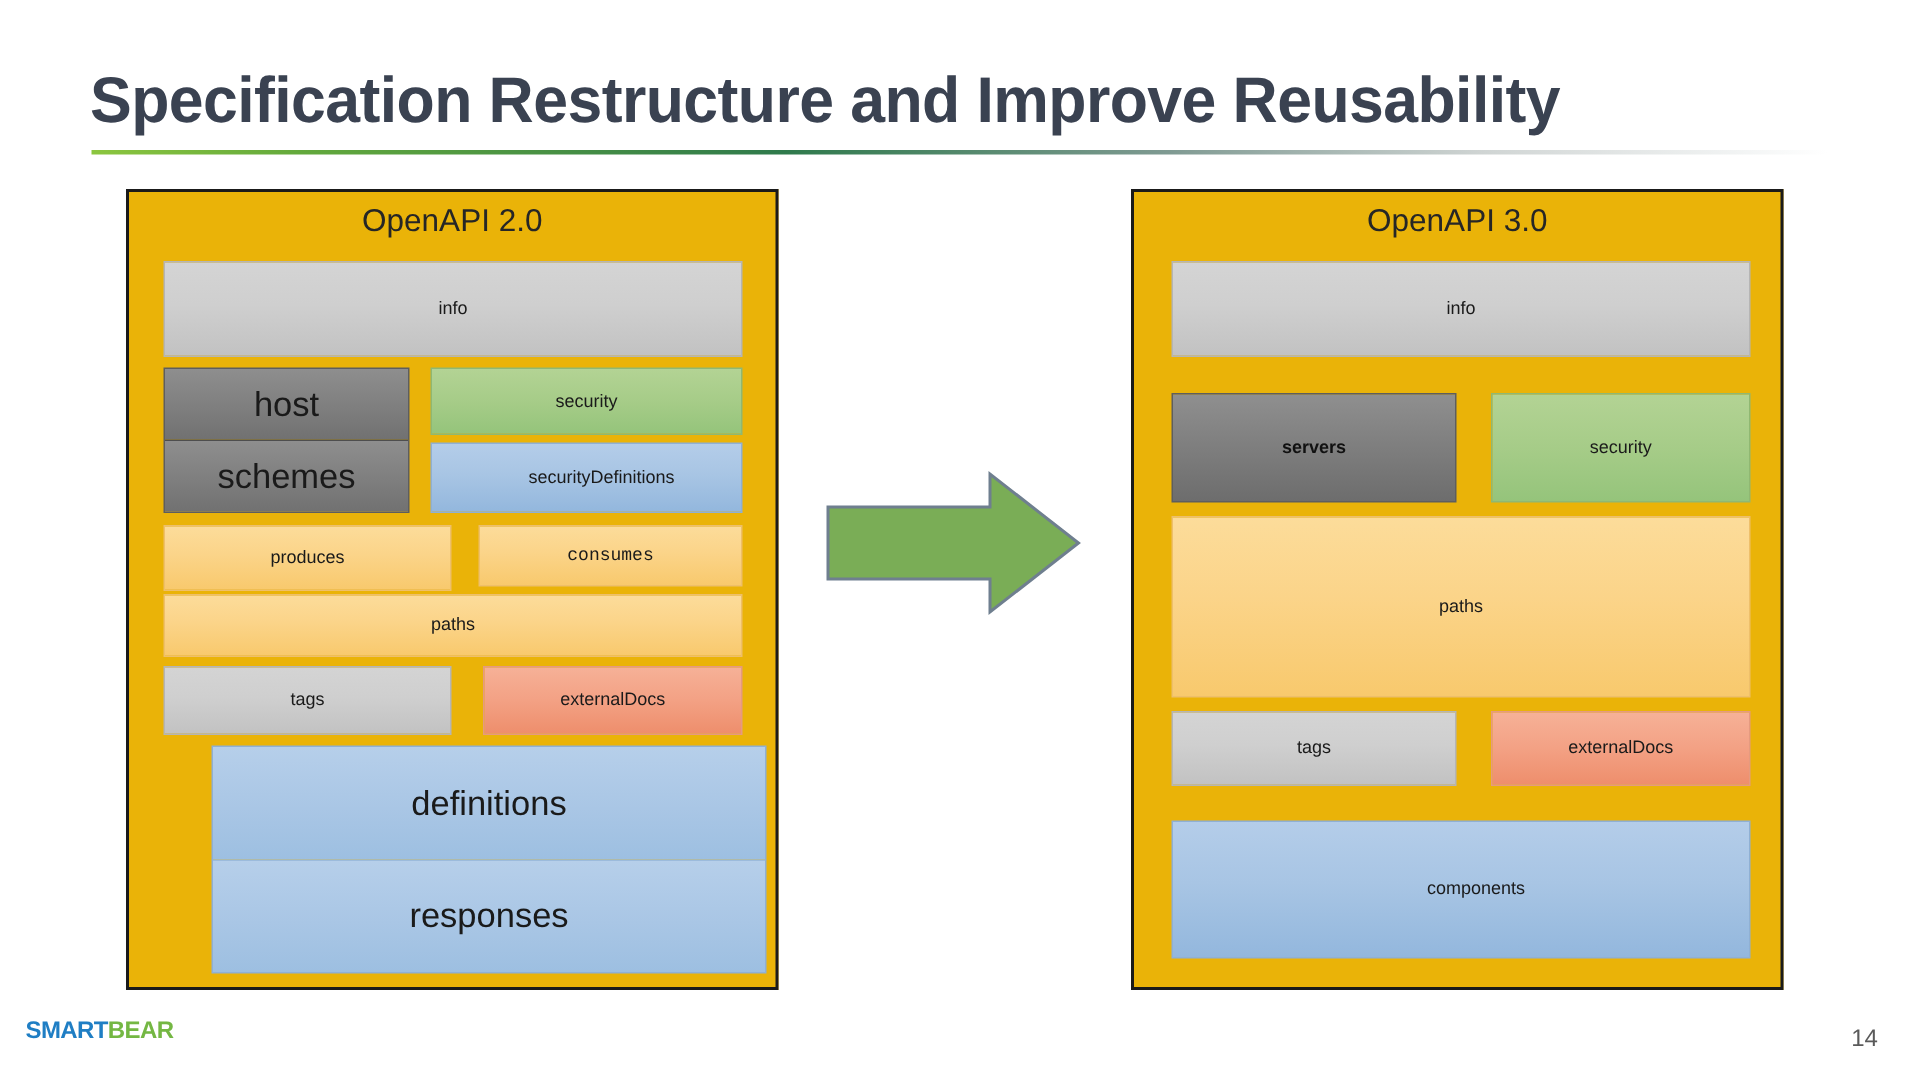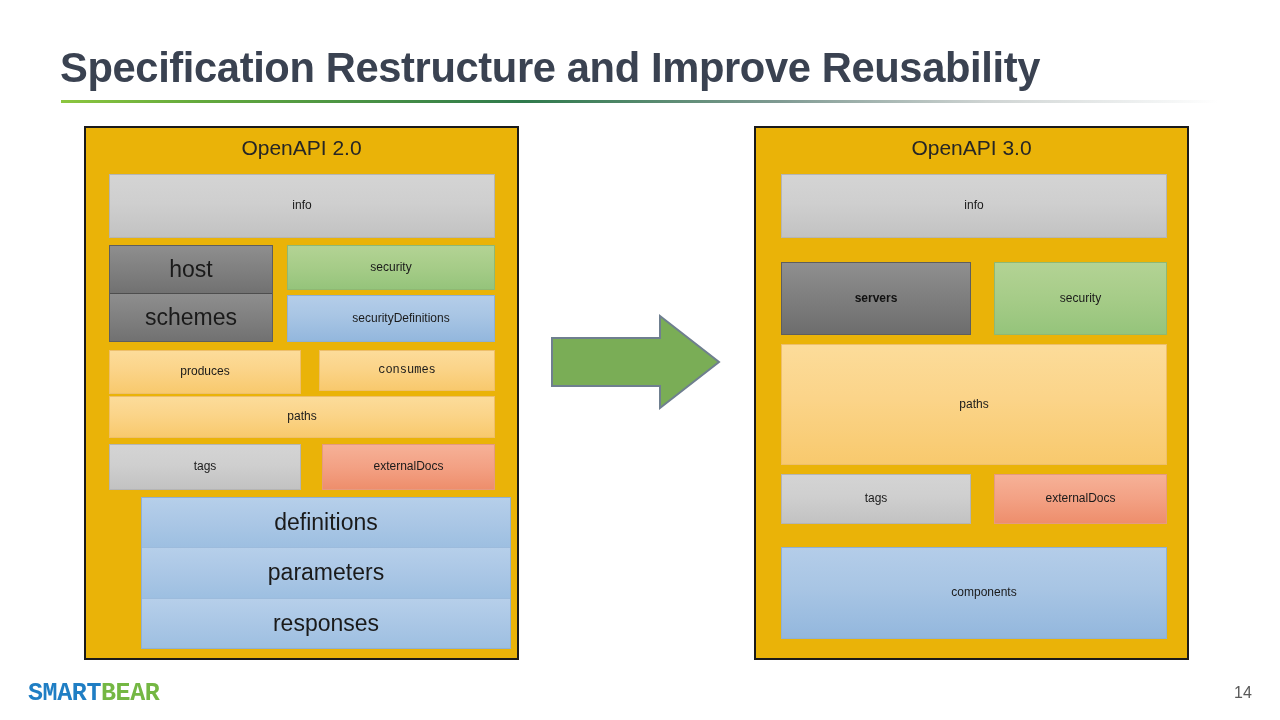--- a/index.html
+++ b/index.html
@@ -119,27 +119,26 @@
     position: absolute;
     left: 548px;
     top: 312px;
     width: 175px;
     height: 100px;
   }
 
   
   #logo {
     position: absolute;
-    left: 28px;
+    left: 17px;
     top: 679px;
-    font-size: 25px;
+    font-size: 16px;
     font-weight: bold;
     letter-spacing: -0.4px;
     white-space: nowrap;
-    font-family: Liberation Mono, monospace;
   }
   #logo .smart { color: #1f7ec4; }
   #logo .bear  { color: #74b743; }
 
   #page-number {
     position: absolute;
     left: 1228px;
     top: 684px;
     width: 30px;
     text-align: center;
@@ -171,21 +170,20 @@
   <div class="box yellow" style="left:23px; top:222px; width:192px; height:44px;">produces</div>
   <div class="box yellow" style="left:233px; top:222px; width:176px; height:41px;font-family:Liberation Mono, monospace;">consumes</div>
 
   <div class="box yellow" style="left:23px; top:268px; width:386px; height:42px;">paths</div>
 
   <div class="box gray" style="left:23px; top:316px; width:192px; height:46px;">tags</div>
   <div class="box salmon" style="left:236px; top:316px; width:173px; height:46px;">externalDocs</div>
 
   <div class="stack blue" style="left:23px; top:369px; width:370px; height:152px;margin-left:32px;">
     <div class="seg">definitions</div>
-    <div class="seg">parameters</div>
     <div class="seg">responses</div>
   </div>
 </div>
 
 <svg id="arrow" viewBox="0 0 175 100">
   <polygon points="4,26 112,26 112,4 171,50 112,96 112,74 4,74" fill="#7aad56" stroke="#6f7f8f" stroke-width="2" stroke-linejoin="miter"></polygon>
 </svg>
 
 <div class="panel" id="panel-right">
 

